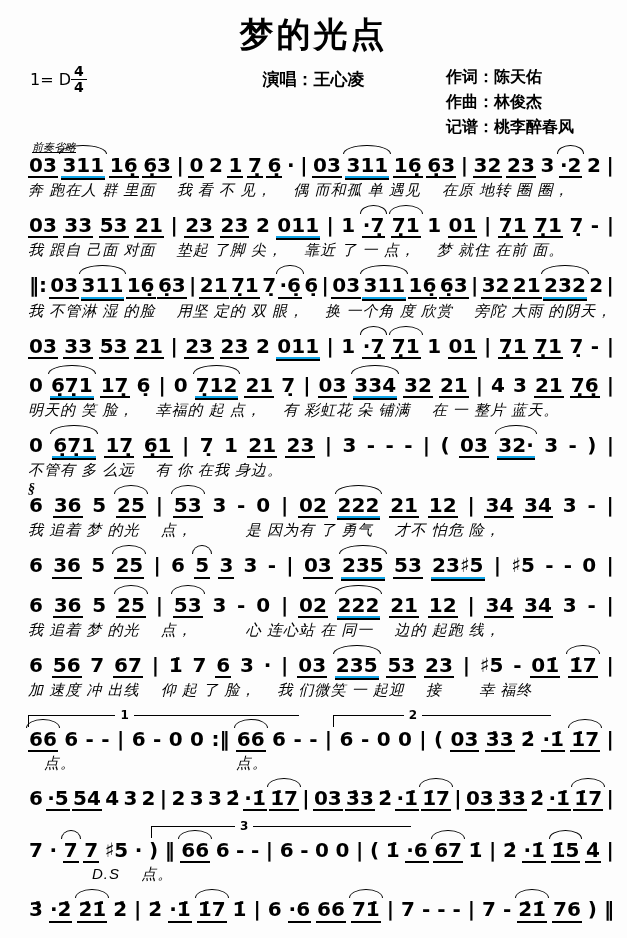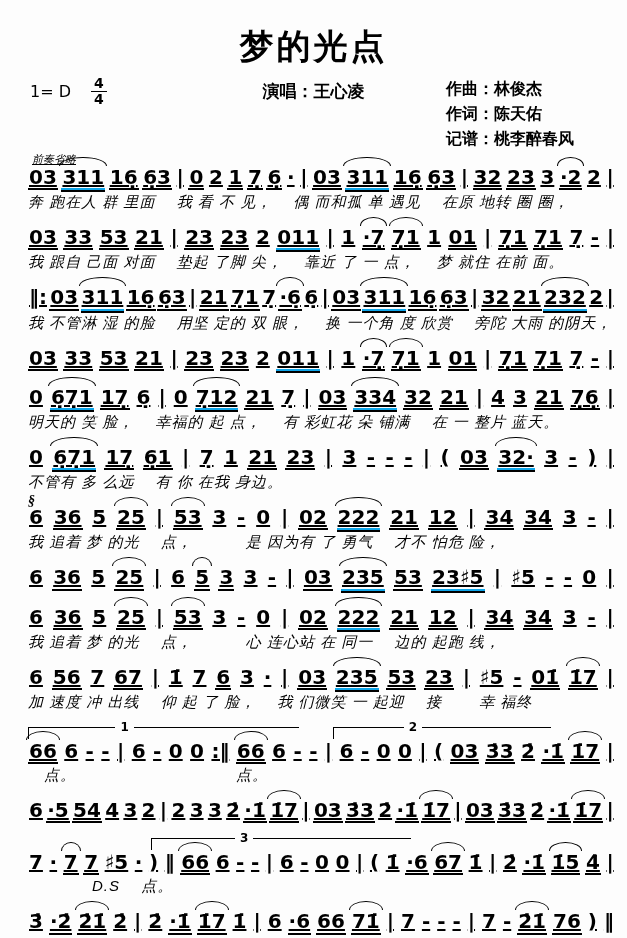--- a/index.html
+++ b/index.html
@@ -1,34 +1,34 @@
 <!DOCTYPE html>
 <html><head>
 <meta charset="utf-8">
 <style>
   html,body{margin:0;padding:0;background:#f5f5f5;}
   .page{position:relative;width:627px;height:938px;background:#fdfdfd;color:#000;
         font-family:"DejaVu Sans",sans-serif;overflow:hidden;margin:0 auto;}
-  .title{padding-top:24px;text-align:center;font-family:"Liberation Serif",serif;
+  .title{padding-top:12px;text-align:center;font-family:"Liberation Serif",serif;
          font-weight:bold;font-size:34px;letter-spacing:3px;}
   .meta{position:relative;height:80px;}
-  .keysig{position:absolute;left:30px;top:6px;font-size:16px;display:flex;align-items:center;gap:20px;}
+  .keysig{position:absolute;left:30px;top:6px;font-size:16px;display:flex;align-items:center;gap:0;}
   .timesig{display:inline-block;text-align:center;font-weight:bold;font-size:14px;line-height:1.05;}
   .timesig .top{border-bottom:1.5px solid #000;padding:0 3px;display:block;}
   .singer{position:absolute;left:0;right:0;top:10px;text-align:center;font-size:17px;
           font-family:"Liberation Serif",serif;font-weight:bold;}
   .credits{position:absolute;left:446px;top:6px;font-size:16px;line-height:25px;
            font-family:"Liberation Serif",serif;font-weight:bold;white-space:nowrap;}
   .intro-note{margin:2px 0 2px 32px;font-size:11px;font-style:italic;
               font-family:"Liberation Serif",serif;height:13px;text-decoration:underline;}
   .score{position:relative;margin:0 12px 0 28px;}
   .system{position:relative;margin-bottom:15px;}
   .system.has-volta{padding-top:14px;}
   .notes{display:flex;justify-content:space-between;align-items:baseline;
-         font-weight:bold;font-size:20px;line-height:1.06;white-space:nowrap;text-decoration:underline;}
+         font-weight:bold;font-size:20px;line-height:1.06;white-space:nowrap;}
   .tok{position:relative;display:inline-block;padding:0 1px;}
   .u{border-bottom:2px solid #000;}
   .uu{border-bottom:3px solid #0ea5e9;}
   .uu::after{content:"";position:absolute;left:0;right:0;bottom:-4px;border-bottom:2px solid #000;}
   .arc::before{content:"";position:absolute;left:-2px;right:-2px;top:-10px;height:8px;
                border-top:1.5px solid #000;border-left:1px solid #000;border-right:1px solid #000;
                border-top-left-radius:50% 100%;border-top-right-radius:50% 100%;}
   .bar{font-weight:bold;}
   .heavy{font-weight:900;}
   .lyrics{margin-top:2px;font-size:15px;letter-spacing:1px;white-space:pre-wrap;
@@ -49,22 +49,22 @@
   <div class="meta">
     <div class="keysig">
       <span>1= D</span>
       <span class="timesig">
         <span class="top">4</span>
         <span class="bot">4</span>
       </span>
     </div>
     <div class="singer">演唱：王心凌</div>
     <div class="credits">
+      <div>作词：陈天佑</div>
       <div>作曲：林俊杰</div>
-      <div>作词：陈天佑</div>
       <div>记谱：桃李醉春风</div>
     </div>
   </div>
 
   <div class="intro-note">前奏省略</div>
 
   <div class="score">
       <div class="system">
         <div class="notes">
           <span class="tok u">03</span>

